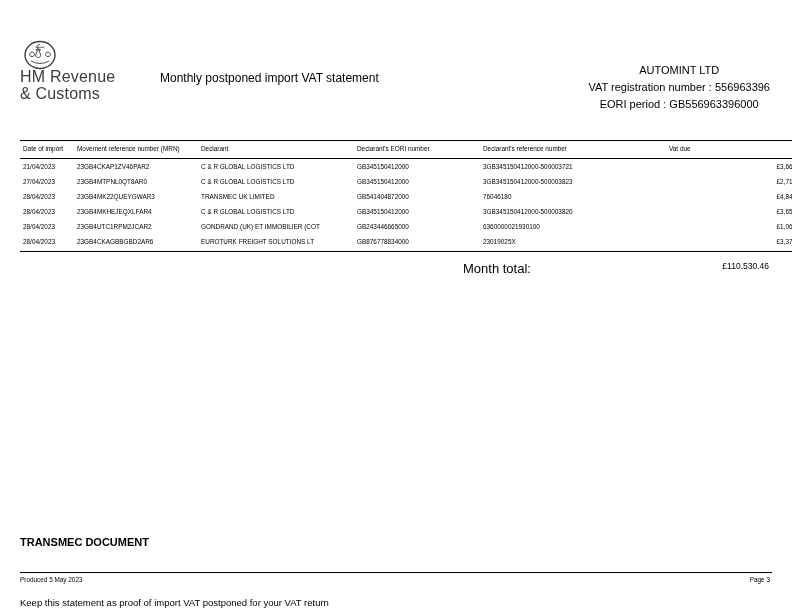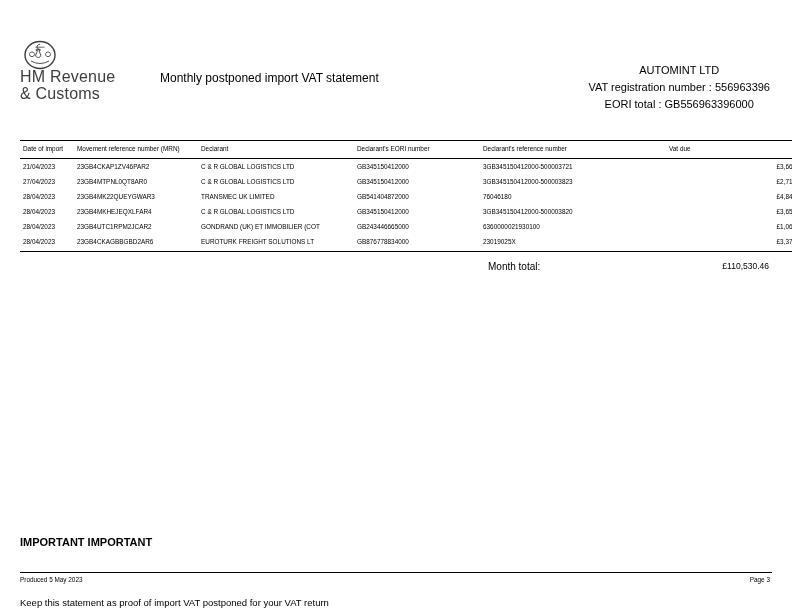--- a/index.html
+++ b/index.html
@@ -115,23 +115,23 @@
   .col-val    { width: 136px; text-align: right; }
   th.col-val  { text-align: right; }
 
   .total-row {
     position: relative;
     margin-top: 9px;
     height: 14px;
   }
   .total-label {
     position: absolute;
-    left: 468px;
+    left: 443px;
     top: 0;
-    font-size: 10px;
+    font-size: 13px;
   }
   .total-value {
     position: absolute;
     right: 3px;
     top: 0;
     font-size: 8.5px;
   }
 
   
   .important {
@@ -187,21 +187,21 @@
   <div class="hmrc-wordmark">
     <div>HM Revenue</div>
     <div>&amp; Customs</div>
   </div>
 
   <div class="doc-title">Monthly postponed import VAT statement</div>
 
   <div class="org-block">
     <div>AUTOMINT LTD</div>
     <div>VAT registration number : 556963396</div>
-    <div>EORI total : GB556963396000</div>
+    <div>EORI period : GB556963396000</div>
   </div>
 
   <div class="table-wrap">
     <table class="vat">
       <thead>
         <tr>
           <th class="col-date">Date of import</th>
           <th class="col-mrn">Movement reference number (MRN)</th>
           <th class="col-dec">Declarant</th>
           <th class="col-eori">Declarant's EORI number</th>
@@ -260,19 +260,19 @@
         </tr>
       </tbody>
     </table>
 
     <div class="total-row">
       <span class="total-label">Month total:</span>
       <span class="total-value">£110,530.46</span>
     </div>
   </div>
 
-  <div class="important">IMPORTANT IMPORTANT</div>
+  <div class="important">TRANSMEC DOCUMENT</div>
   <div class="keep-note">Keep this statement as proof of import VAT postponed for your VAT return</div>
   <div class="footer-rule"></div>
   <div class="produced">Produced 5 May 2023</div>
   <div class="page-num">Page 3</div>
 
 </div>
 
 </body></html>

